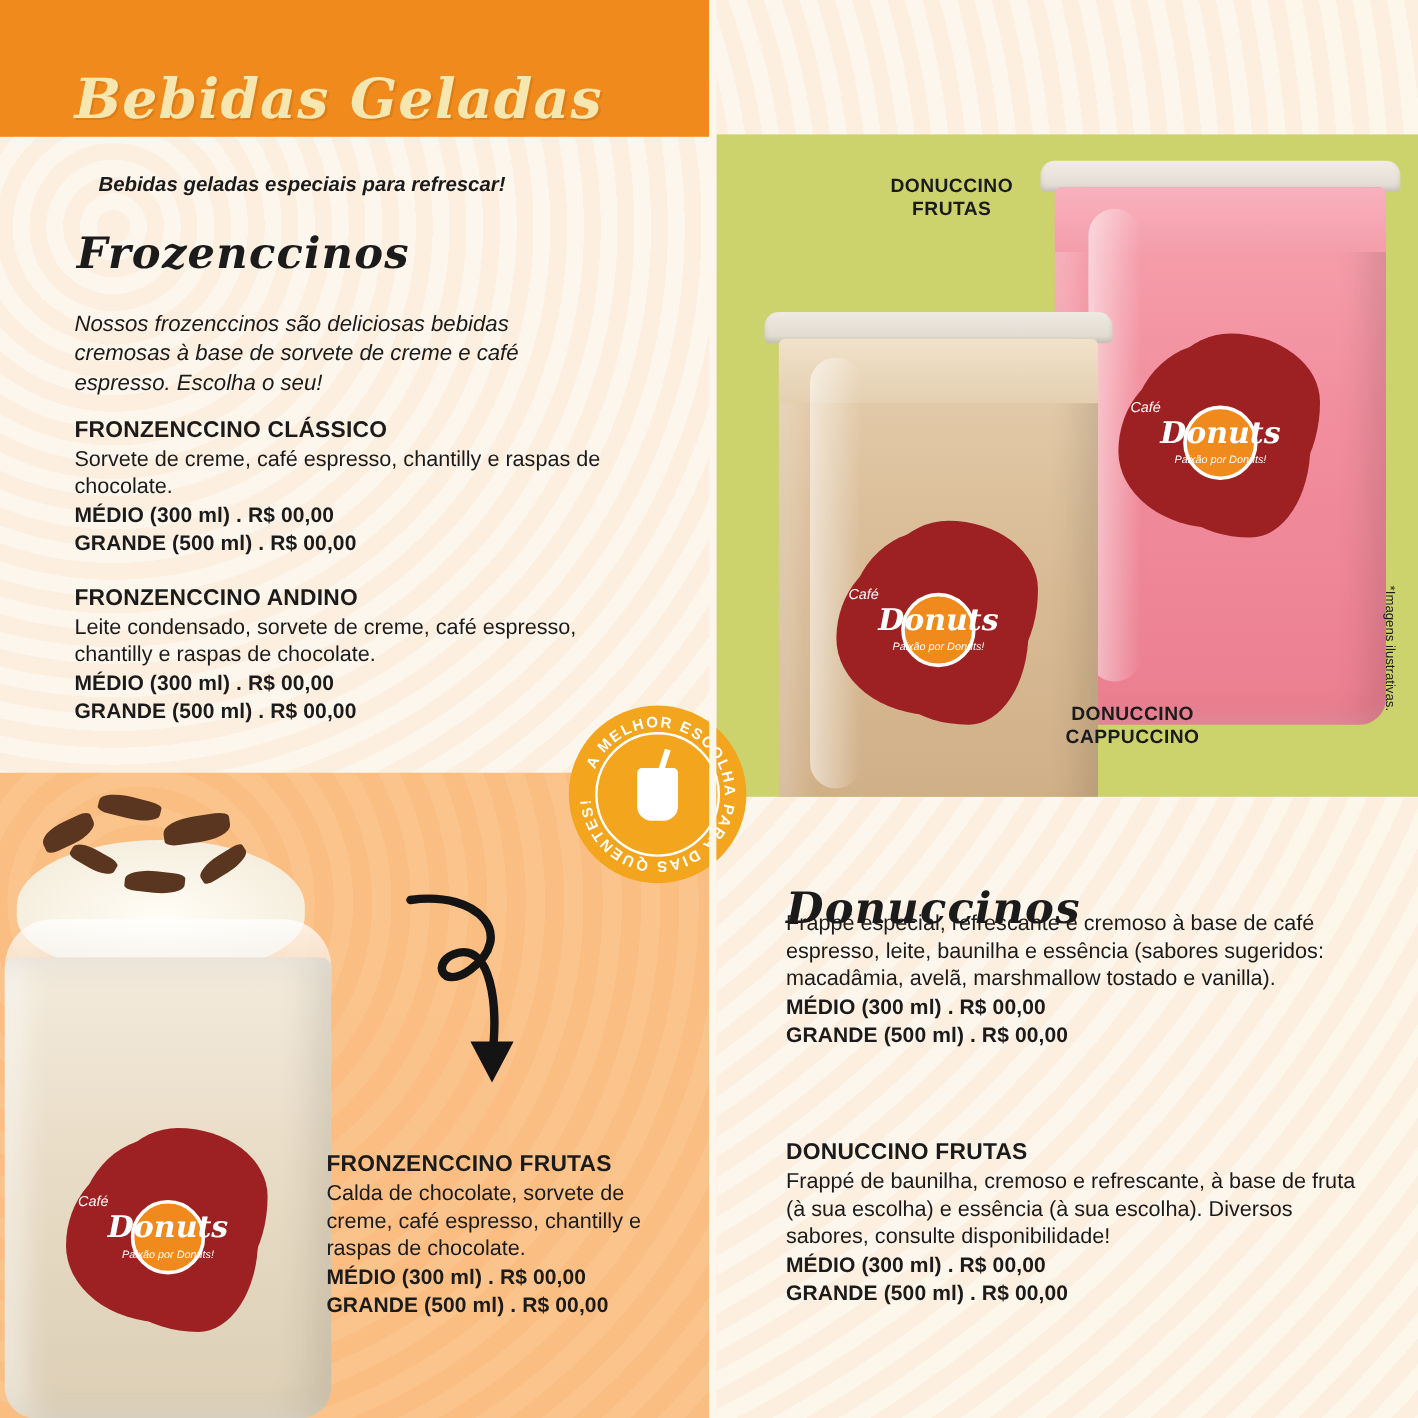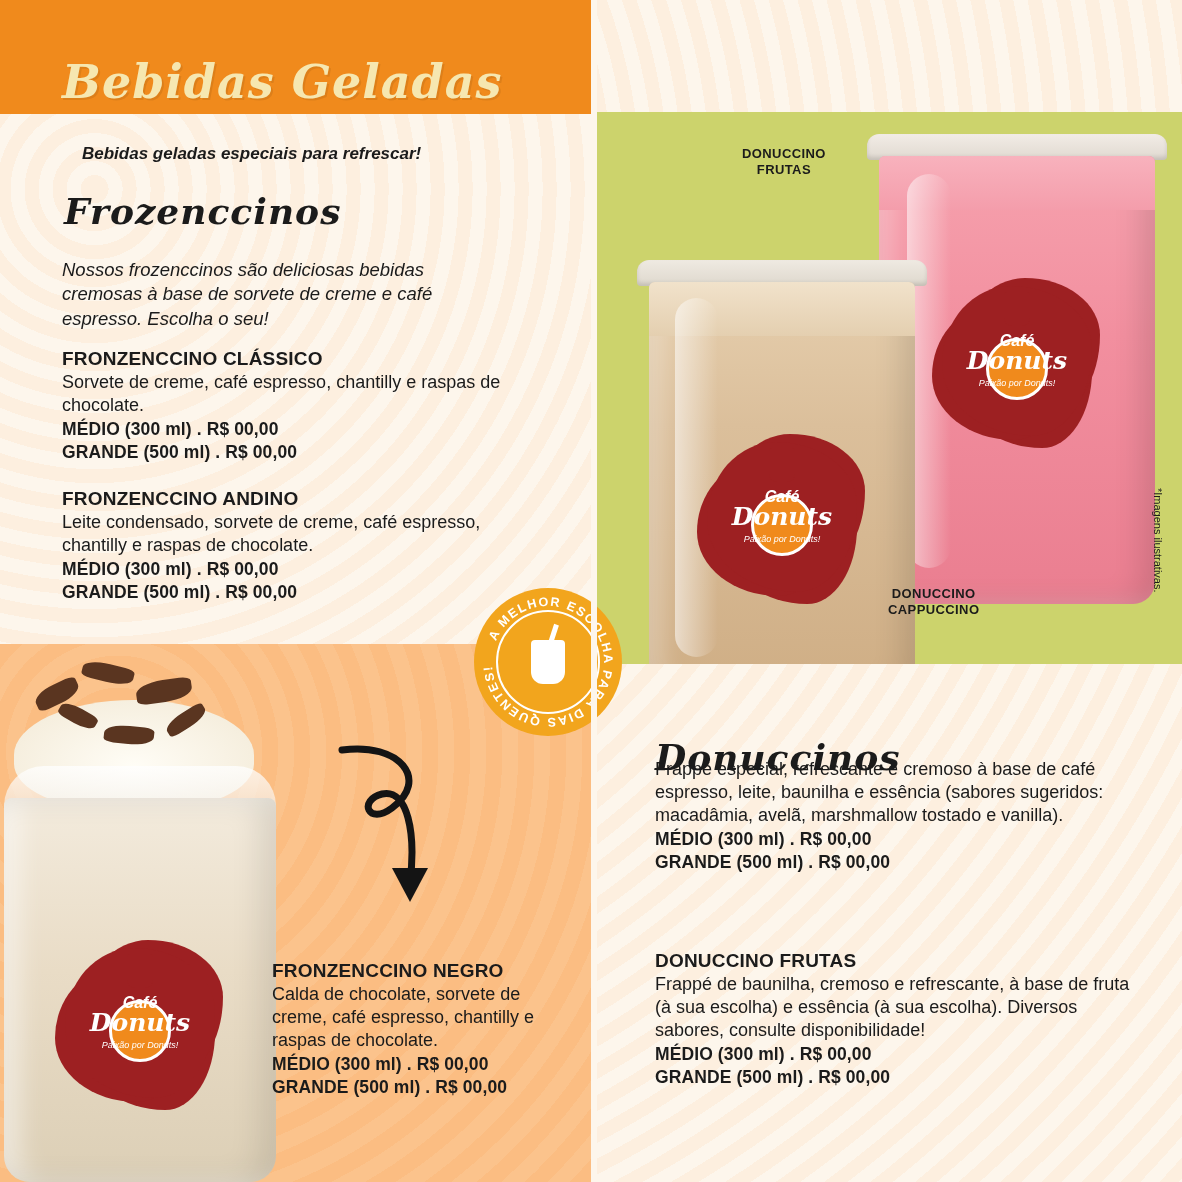--- a/index.html
+++ b/index.html
@@ -134,35 +134,35 @@
   .logo-splash .cupicon{
     position:absolute;left:50%;top:6px;transform:translateX(-50%);
     width:26px;height:34px;background:#9d2022;border-radius:3px 3px 8px 8px;
   }
   .logo-splash .disc{
     position:absolute;left:50%;top:52px;transform:translateX(-50%);
     width:56px;height:56px;border-radius:50%;
     background:#f08a1c;border:3px solid #fff;
   }
   .logo-splash .word1{
-    position:absolute;left:0;right:0;top:46px;text-align:center;
-    color:#fff;font-size:16px;font-weight:bold;font-style:italic;
+    position:absolute;left:0;right:0;top:46px;text-align:left;
+    color:#fff;font-size:12px;font-weight:normal;font-style:italic;
   }
   .logo-splash .word2{
     position:absolute;left:0;right:0;top:60px;text-align:center;
     color:#fff;font-size:25px;font-weight:bold;font-style:italic;
     font-family:"DejaVu Serif",serif;
   }
   .logo-splash .tagline{
     position:absolute;left:0;right:0;top:92px;text-align:center;
     color:#fff;font-size:9px;font-style:italic;
   }
 
   .photo-label{
-    position:absolute;font-size:13px;font-weight:bold;color:#1b1b1b;
+    position:absolute;font-size:16px;font-weight:bold;color:#1b1b1b;
     line-height:1.2;letter-spacing:.4px;text-align:center;
   }
   #label-frutas{left:742px;top:146px;}
   #label-cappuccino{left:888px;top:586px;}
   #illustrative-note{
     position:absolute;left:1152px;top:488px;
     font-size:11px;color:#1b1b1b;
     writing-mode:vertical-rl;
   }
 
@@ -319,21 +319,21 @@
       </div>
     </div>
   </div>
 
   <svg id="arrow-doodle" viewBox="0 0 120 180">
     <path d="M12 8 C70 0, 100 38, 62 66 C38 84, 28 58, 52 52 C78 46, 86 92, 80 140" fill="none" stroke="#141414" stroke-width="7" stroke-linecap="round"></path>
     <path d="M62 126 L80 160 L98 126" fill="#141414"></path>
   </svg>
 
   <div class="item" id="item-negro">
-    <h3>FRONZENCCINO NEGRO</h3>
+    <h3>FRONZENCCINO FRUTAS</h3>
     <p>Calda de chocolate, sorvete de creme, café espresso, chantilly e raspas de chocolate.</p>
     <div class="price">MÉDIO (300 ml)  .  R$ 00,00</div>
     <div class="price">GRANDE (500 ml)  .  R$ 00,00</div>
   </div>
 
   <div id="donuccinos-title" class="script-title">Donuccinos</div>
 
   <div class="item" id="item-cappuccino">
     <p>Frappé especial, refrescante e cremoso à base de café espresso, leite, baunilha e essência (sabores sugeridos: macadâmia, avelã, marshmallow tostado e vanilla).</p>
     <div class="price">MÉDIO (300 ml)  .  R$ 00,00</div>

